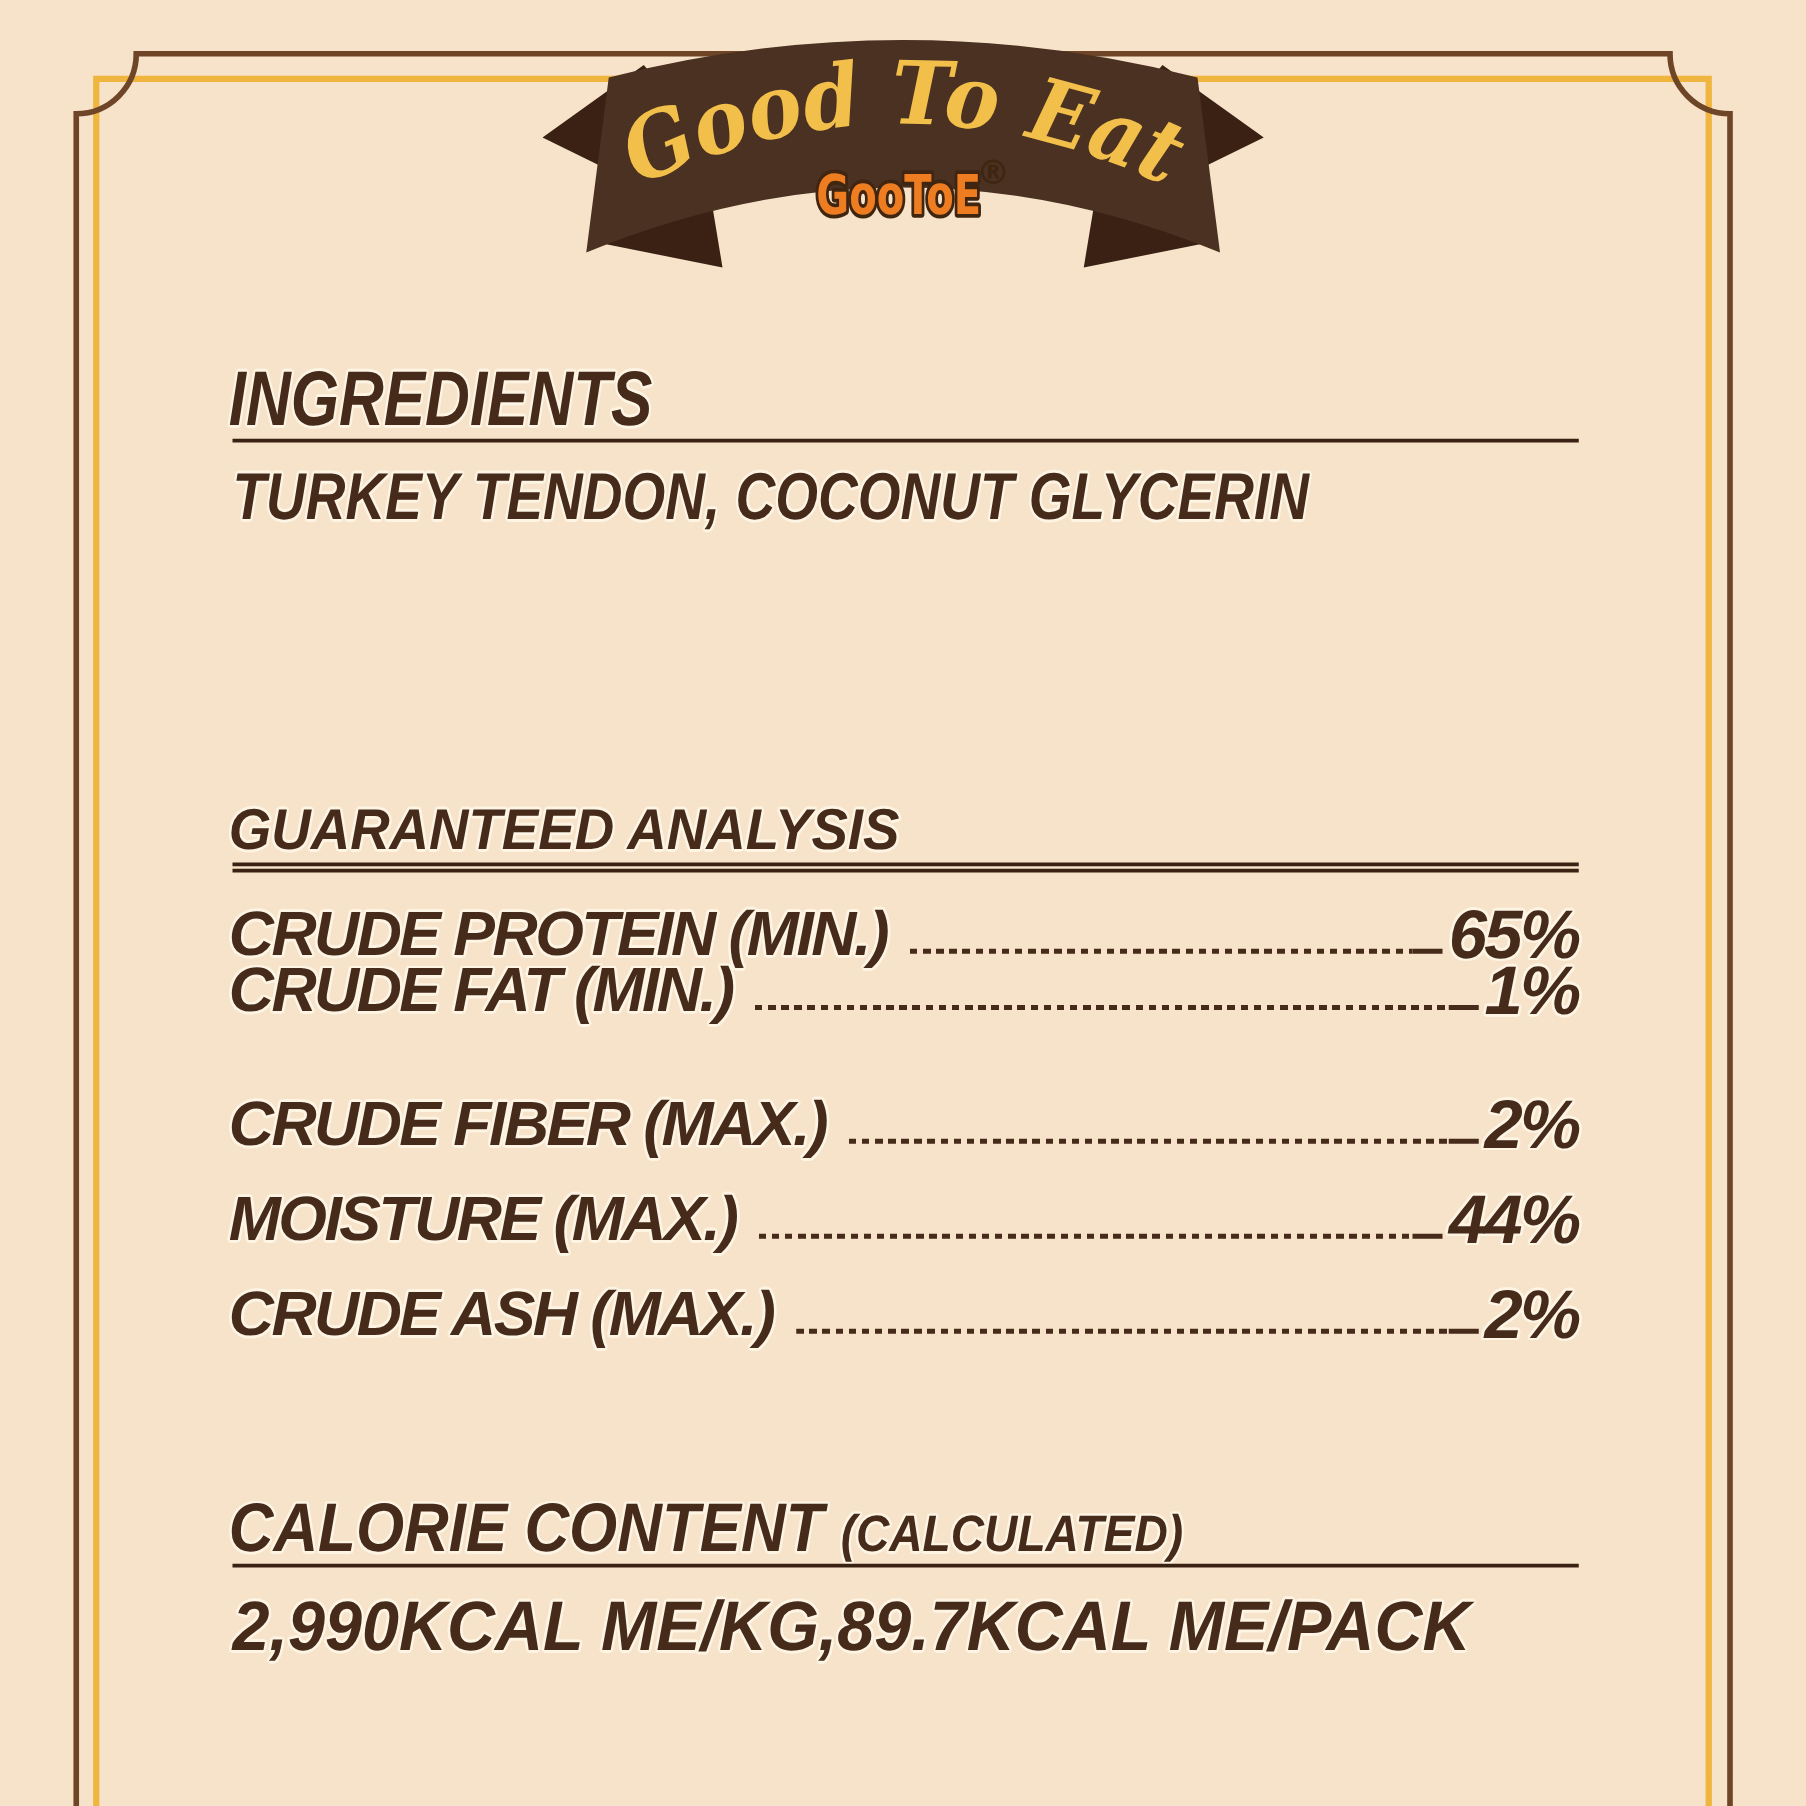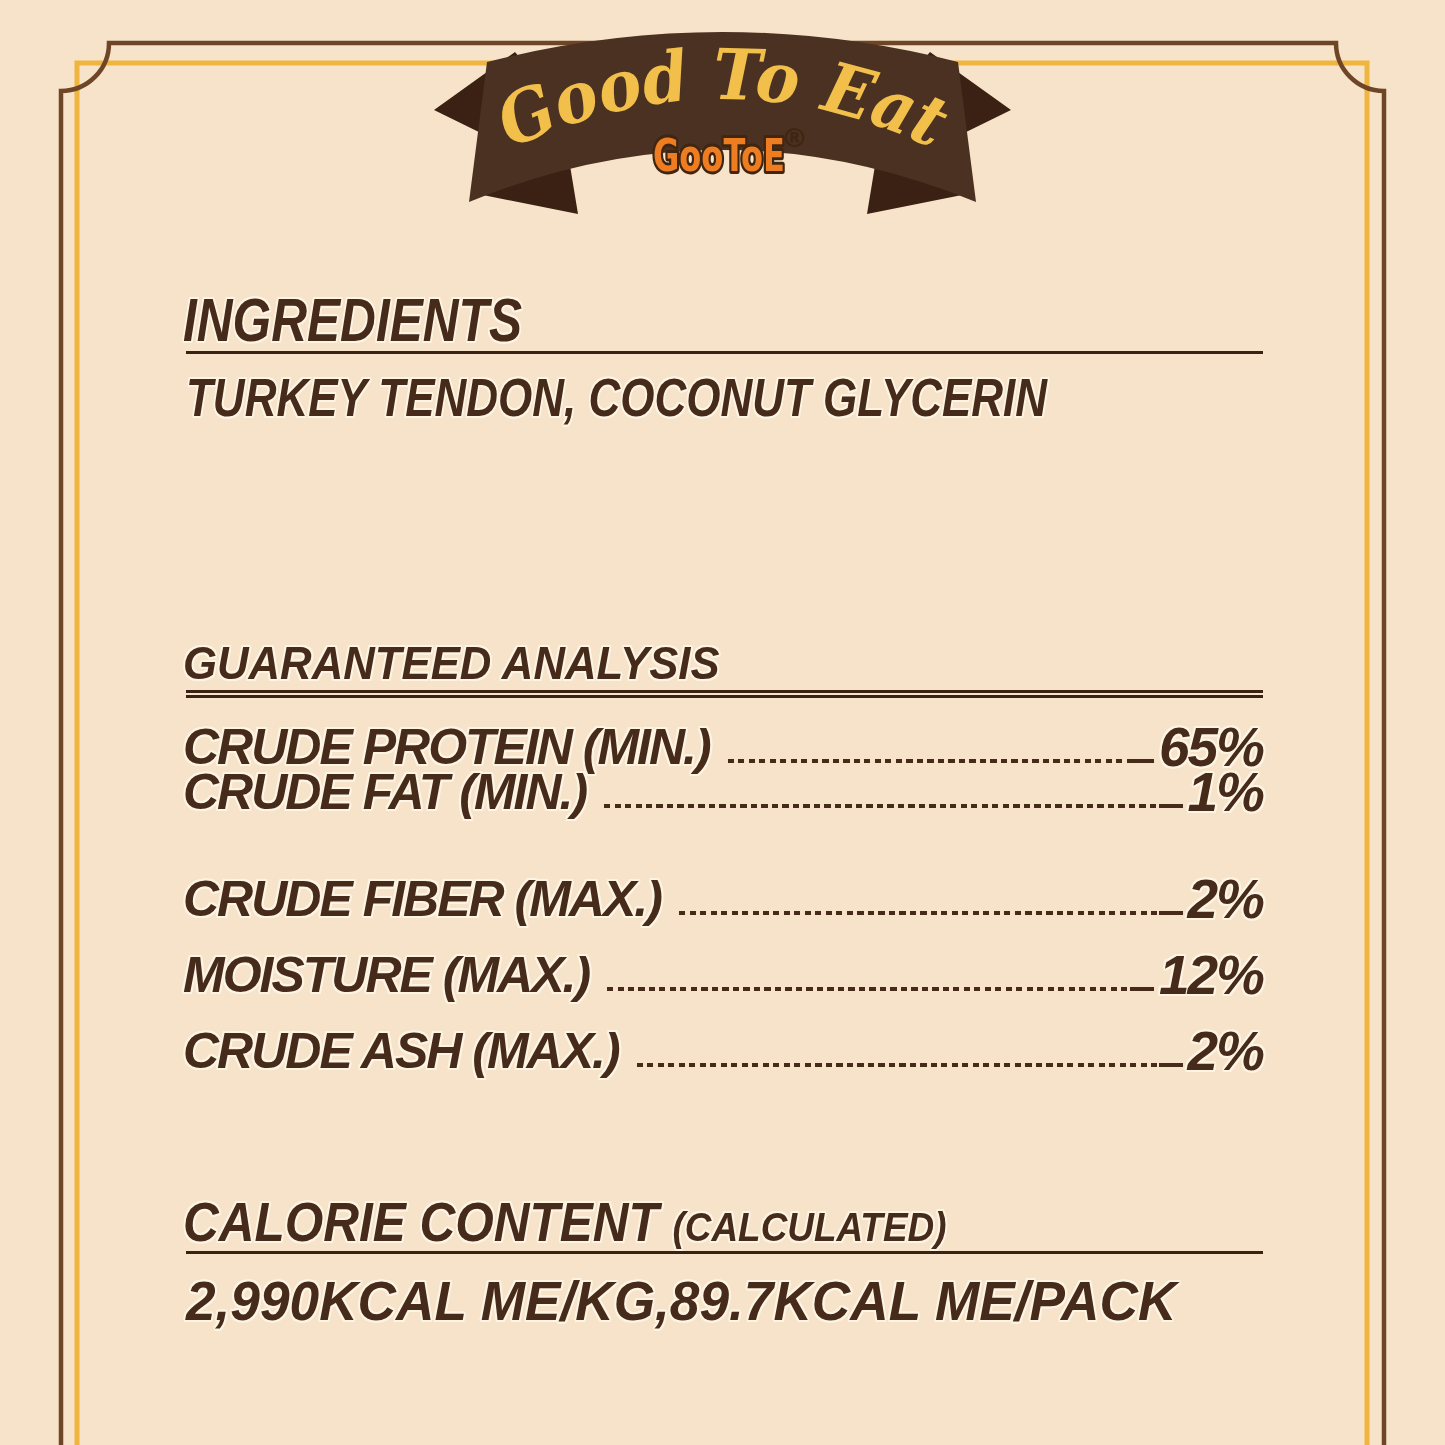--- a/index.html
+++ b/index.html
@@ -120,21 +120,21 @@
   <div class="row" style="top:871px">
     <span class="otl rlabel">CRUDE FIBER (MAX.)</span>
     <span class="leader"></span>
     <span class="leadend"></span>
     <span class="otl rvalue">2%</span>
   </div>
   <div class="row" style="top:947px">
     <span class="otl rlabel">MOISTURE (MAX.)</span>
     <span class="leader"></span>
     <span class="leadend"></span>
-    <span class="otl rvalue">12%</span>
+    <span class="otl rvalue">44%</span>
   </div>
   <div class="row" style="top:1023px">
     <span class="otl rlabel">CRUDE ASH (MAX.)</span>
     <span class="leader"></span>
     <span class="leadend"></span>
     <span class="otl rvalue">2%</span>
   </div>
 
   <div class="abs otl cal-title">
     <span class="cx"><span>CALORIE CONTENT</span>&nbsp;<span class="cal-sub">(CALCULATED)</span></span>

